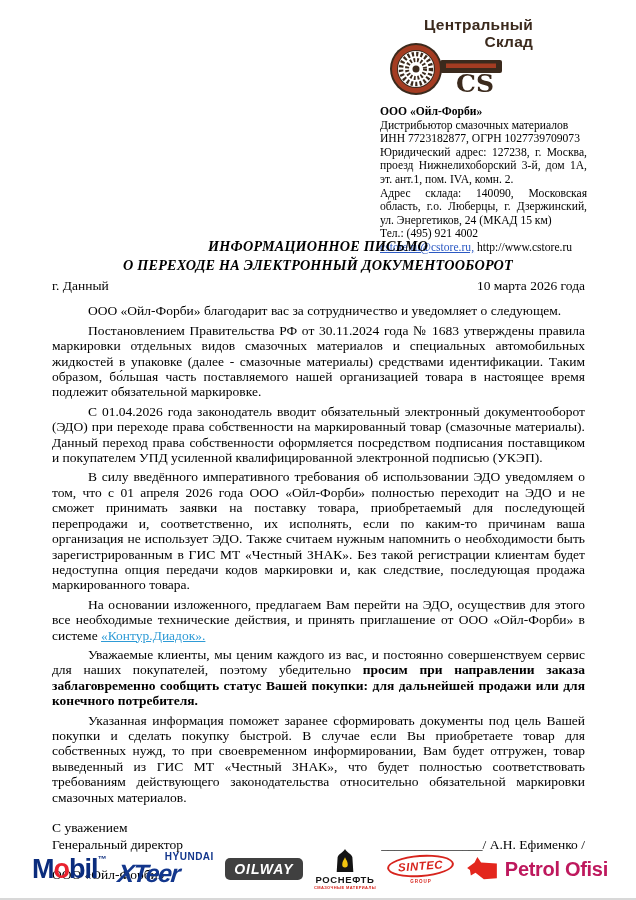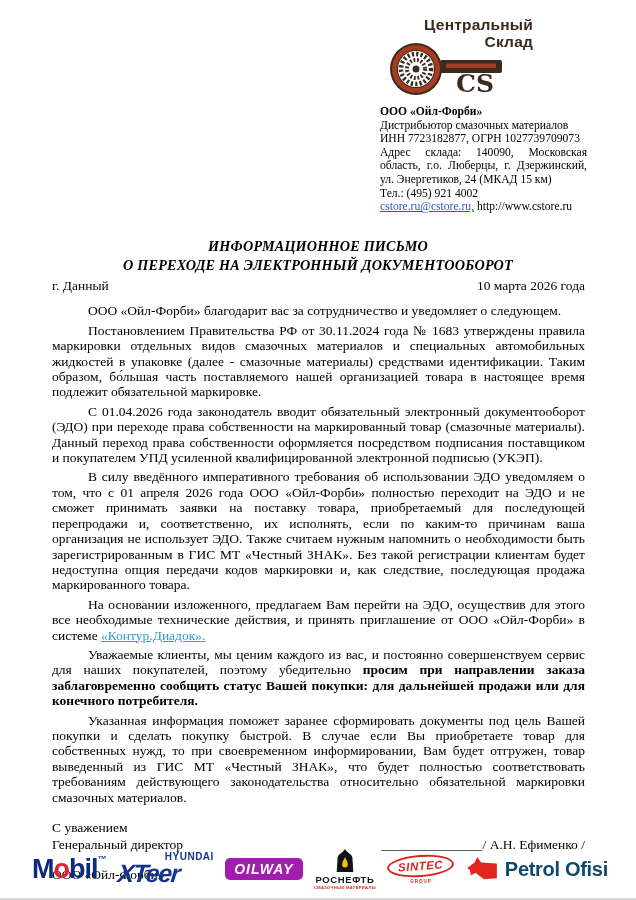--- a/index.html
+++ b/index.html
@@ -62,38 +62,38 @@
   .mobil-tm { font-size:9px; vertical-align:top; letter-spacing:0; }
 
   .xteer { position:relative; width:96px; height:38px; display:block; }
   .xteer-hyundai { position:absolute; top:1px; right:0; font-weight:bold; font-size:10px; color:#12368c; letter-spacing:.5px; }
   .xteer-txt {
     position:absolute; bottom:0; left:0; font-weight:bold; font-style:italic;
     font-size:25px; color:#12368c; letter-spacing:-1.5px; transform:skewX(-6deg);
   }
 
   .oilway {
-    background:#a21caf; color:#fff; border-radius:5px; padding:3px 9px;
+    background:#404040; color:#fff; border-radius:5px; padding:3px 9px;
     font-weight:bold; font-style:italic; font-size:14px; letter-spacing:1px;
   }
 
   .rosneft { flex-direction:column; justify-content:center; }
   .rosneft-label { font-weight:bold; font-size:9.5px; color:#141414; letter-spacing:.6px; margin-top:1px; }
   .rosneft-sub { font-weight:bold; font-size:4px; color:#d7241d; letter-spacing:.4px; }
 
   .sintec { flex-direction:column; }
   .sintec-oval {
     border:2px solid #d7241d; border-radius:50%; padding:3px 9px;
     color:#d7241d; font-weight:bold; font-style:italic; font-size:11.5px; letter-spacing:.5px;
     transform:rotate(-4deg);
   }
   .sintec-sub { font-weight:bold; font-size:4.5px; color:#d7241d; letter-spacing:1px; margin-top:2px; }
 
   .petrol { gap:7px; }
-  .petrol-txt { font-weight:bold; font-size:20px; color:#0c4a6e; letter-spacing:-.3px; }
+  .petrol-txt { font-weight:bold; font-size:20px; color:#be185d; letter-spacing:-.3px; }
 
   .page-edge { position:absolute; left:0; right:0; bottom:0; height:2px; background:#d8d8d8; }
 </style>
 </head>
 <body>
 
 <div class="page">
 
   <div class="letterhead">
     <div class="logo-wrap">
@@ -111,20 +111,21 @@
         <rect x="52" y="19" width="62" height="13" rx="2" fill="#3b2a1d"></rect>
         <rect x="58" y="22.5" width="50" height="4.5" fill="#a43c22"></rect>
         <text x="68" y="51" font-size="25" font-weight="bold" fill="#3b2a1d" font-family="DejaVu Serif, serif">CS</text>
       </svg>
     </div>
 
     <div class="company-info">
       <div class="ci-name">ООО «Ойл-Форби»</div>
       <div><span class="ci-bold">Дистрибьютор смазочных</span><span> материалов</span></div>
       <div>ИНН 7723182877, ОГРН 1027739709073</div>
+      <div class="ci-just">Юридический адрес: 127238, г. Москва, проезд Нижнелихоборский 3-й, дом 1А, эт. ант.1, пом. IVA, комн. 2.</div>
       <div class="ci-just">Адрес склада: 140090, Московская область, г.о. Люберцы, г. Дзержинский, ул. Энергетиков, 24 (МКАД 15 км)</div>
       <div>Тел.: (495) 921 4002</div>
       <div><a class="ci-link" href="#">cstore.ru@cstore.ru,</a><span> http://www.cstore.ru</span></div>
     </div>
   </div>
 
   <div class="doc-title">
     <div>ИНФОРМАЦИОННОЕ ПИСЬМО</div>
     <div>О ПЕРЕХОДЕ НА ЭЛЕКТРОННЫЙ ДОКУМЕНТООБОРОТ</div>
   </div>

